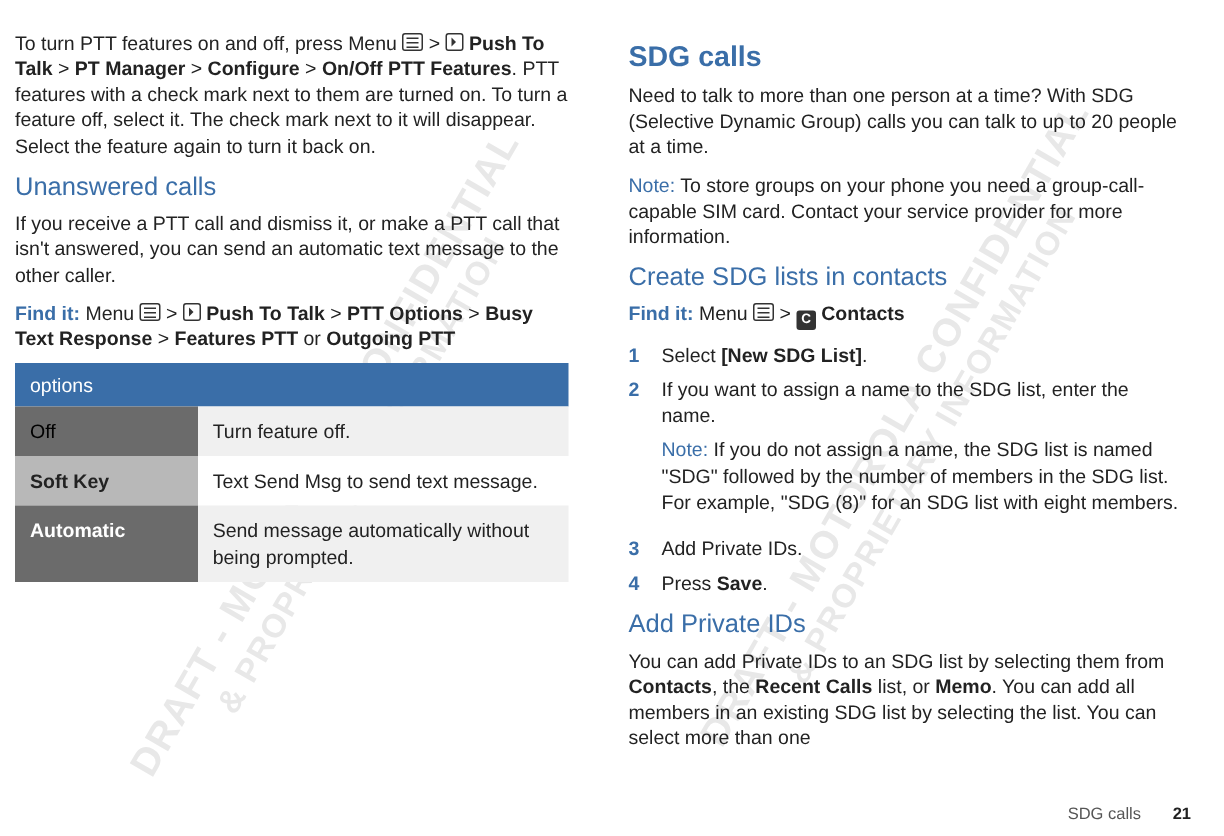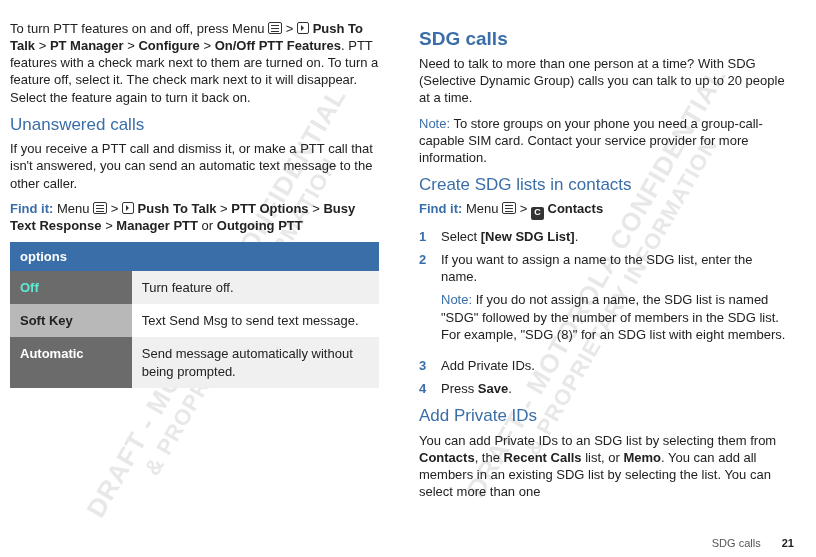--- a/index.html
+++ b/index.html
@@ -118,28 +118,28 @@
   table.opts {
     width: 100%;
     border-collapse: collapse;
     margin-top: 8px;
     font-size: 13px;
   }
   table.opts th {
     background: #3a6ea8;
     color: #fff;
     text-align: left;
-    font-weight: 700;
+    font-weight: 400;
     padding: 6px 10px;
   }
   table.opts td {
     padding: 8px 10px;
     vertical-align: top;
   }
-  table.opts tr.r0 td:first-child { background: #6b6b6b; color: #5eead4; font-weight: 700; width: 33%; margin-left: 19px; }
+  table.opts tr.r0 td:first-child { background: #6b6b6b; color: #000000; font-weight: 400; width: 33%; margin-left: 19px; }
   table.opts tr.r0 td:last-child  { background: #f0f0f0; }
   table.opts tr.r1 td:first-child { background: #b8b8b8; color: #222; font-weight: 700; }
   table.opts tr.r1 td:last-child  { background: #fff; }
   table.opts tr.r2 td:first-child { background: #6b6b6b; color: #fff; font-weight: 700; margin-top: 44px; }
   table.opts tr.r2 td:last-child  { background: #f0f0f0; }
 
   ol.steps { list-style: none; margin: 2px 0 6px 0; }
   ol.steps li { display: flex; gap: 10px; margin-bottom: 6px; }
   ol.steps li .num { color: #3a6ea8; font-weight: 700; flex: 0 0 12px; }
   ol.steps li .body { flex: 1; }
@@ -170,21 +170,21 @@
 
   <div class="col">
     <p>
       <span>To turn PTT features on and off, press Menu </span><span class="menu-icon"></span><span> &gt; </span><span class="ptt-icon"></span><strong> Push To Talk</strong><span> &gt; </span><strong>PT Manager</strong><span> &gt; </span><strong>Configure</strong><span> &gt; </span><strong>On/Off PTT Features</strong><span>. PTT features with a check mark next to them are turned on. To turn a feature off, select it. The check mark next to it will disappear. Select the feature again to turn it back on.</span>
     </p>
 
     <div class="h-md">Unanswered calls</div>
     <p>If you receive a PTT call and dismiss it, or make a PTT call that isn't answered, you can send an automatic text message to the other caller.</p>
 
     <p>
-      <span class="findit">Find it:</span><span> Menu </span><span class="menu-icon"></span><span> &gt; </span><span class="ptt-icon"></span><strong> Push To Talk</strong><span> &gt; </span><strong>PTT Options</strong><span> &gt; </span><strong>Busy Text Response</strong><span> &gt; </span><strong>Manager PTT</strong><span> or </span><strong>Outgoing PTT</strong>
+      <span class="findit">Find it:</span><span> Menu </span><span class="menu-icon"></span><span> &gt; </span><span class="ptt-icon"></span><strong> Push To Talk</strong><span> &gt; </span><strong>PTT Options</strong><span> &gt; </span><strong>Busy Text Response</strong><span> &gt; </span><strong>Features PTT</strong><span> or </span><strong>Outgoing PTT</strong>
     </p>
 
     <table class="opts">
       <tbody>
           <tr>
             <th>options</th>
             <th></th>
           </tr>
       <tr class="r0">
         <td>Off</td>

